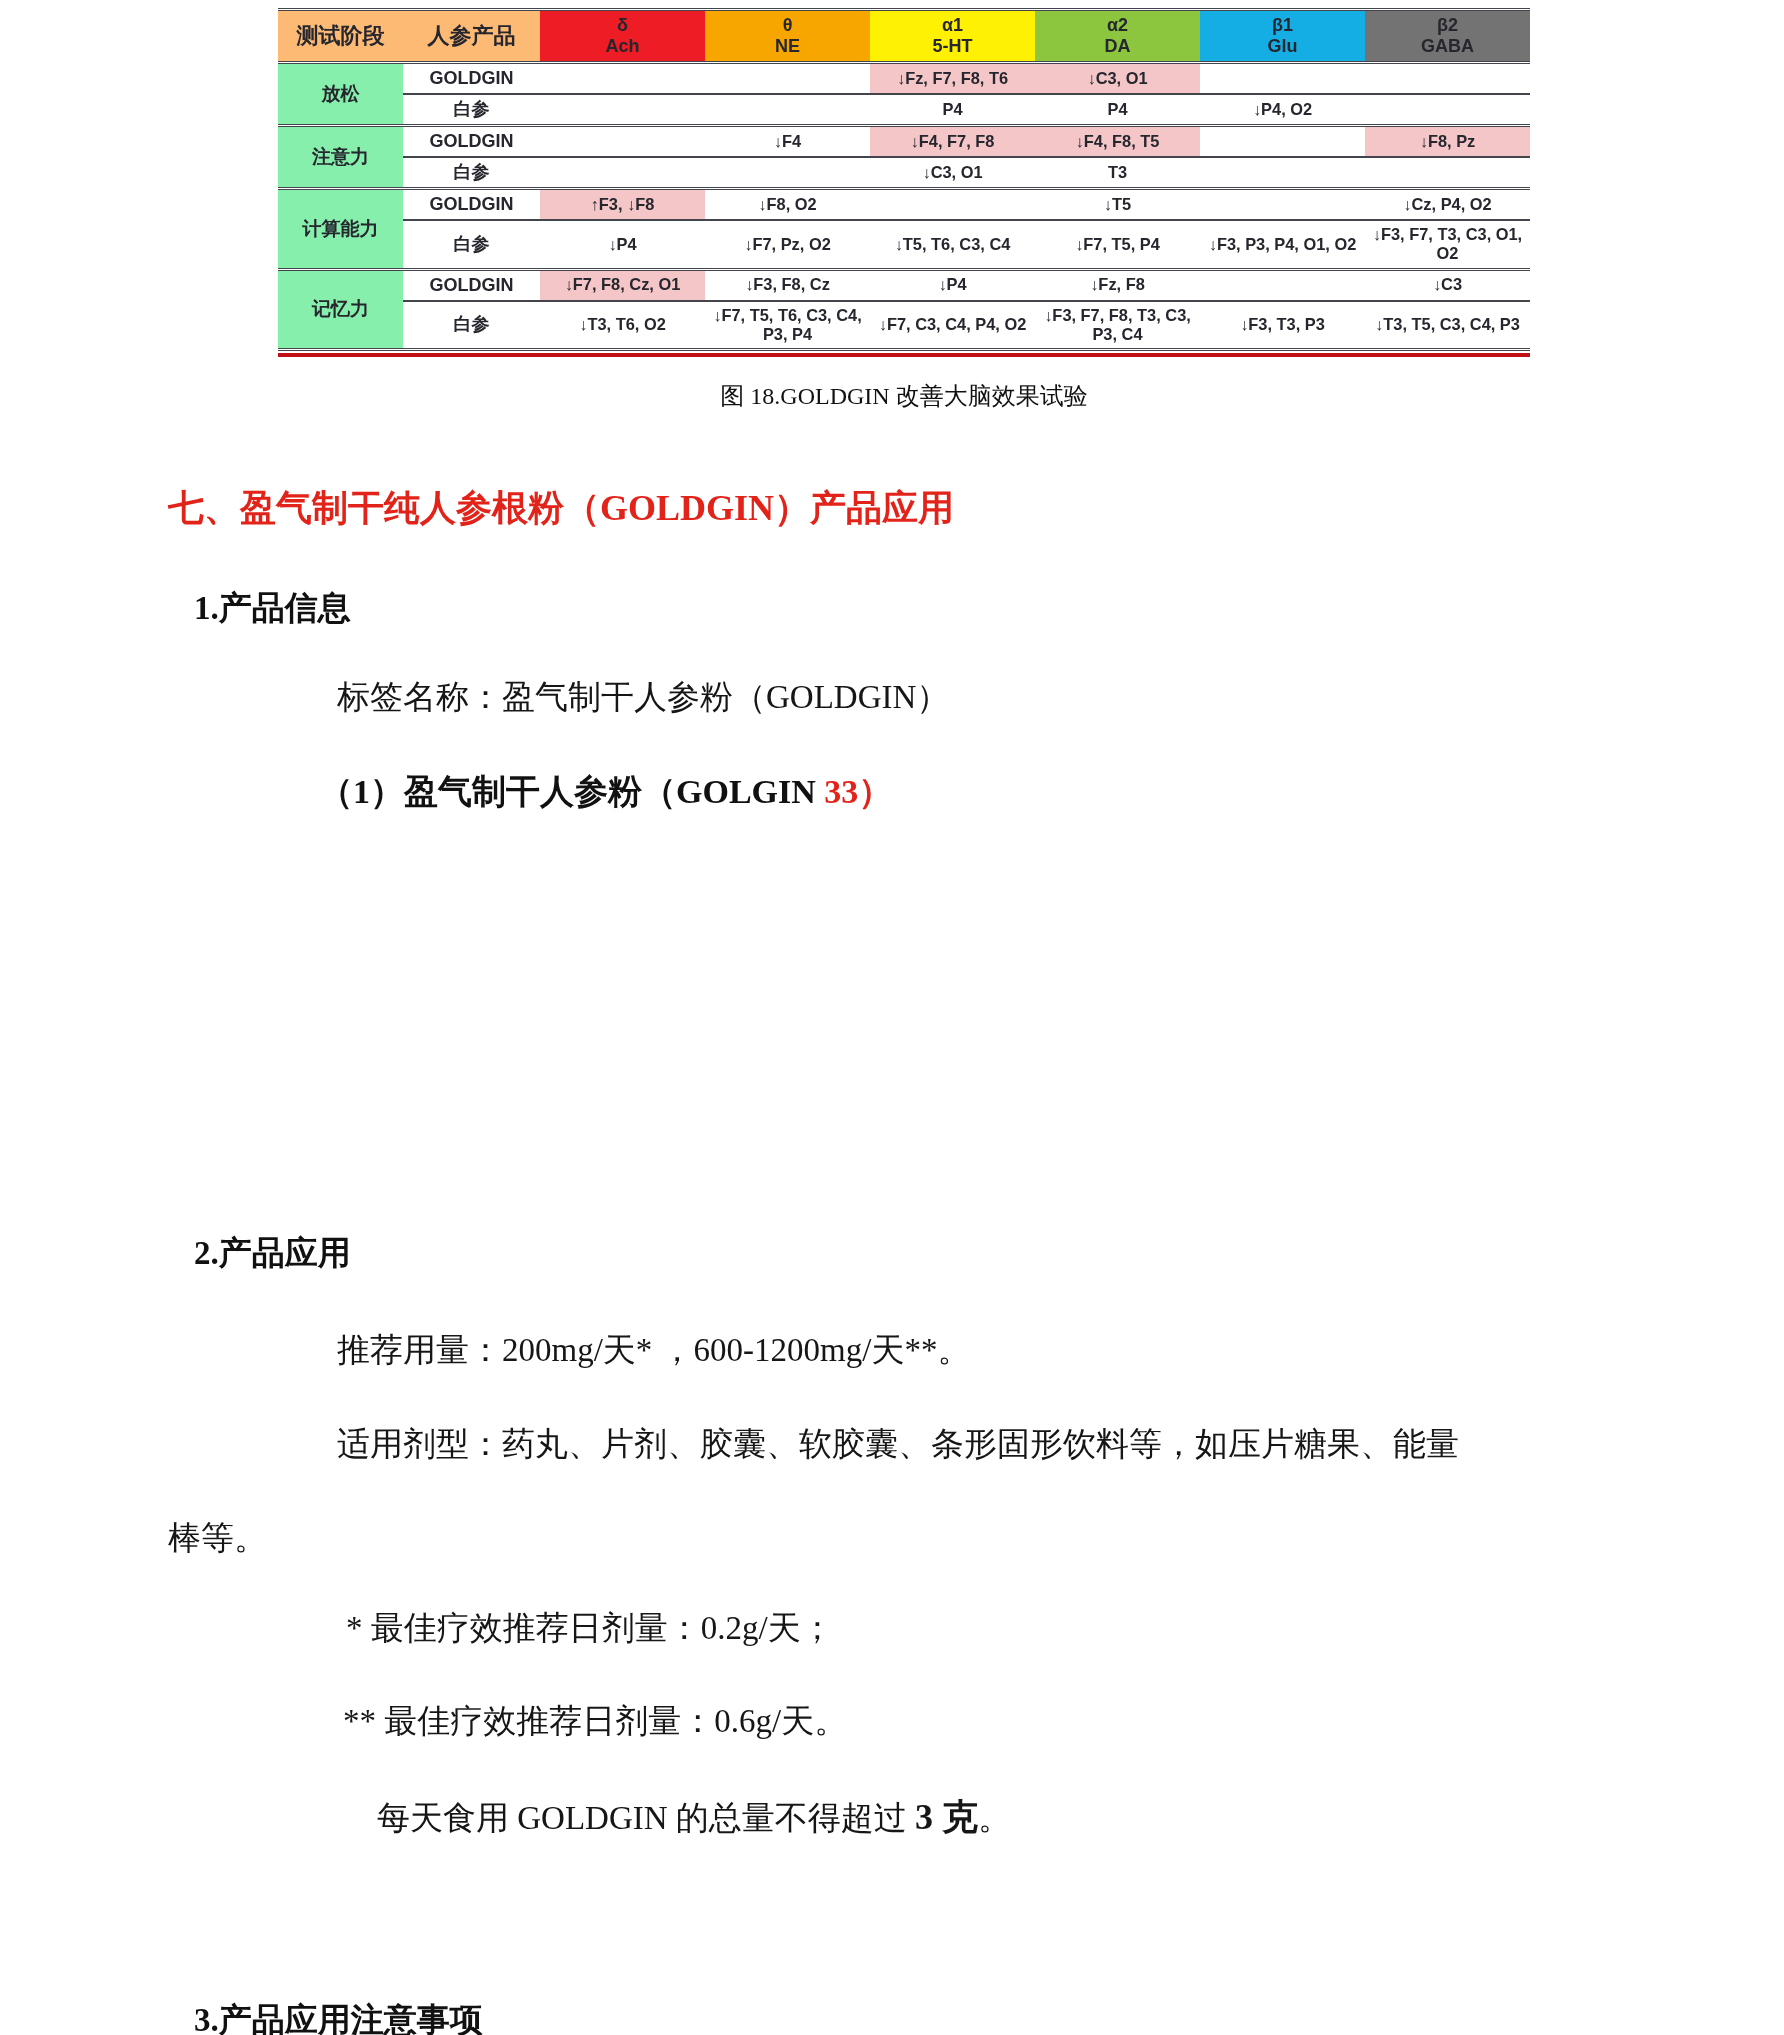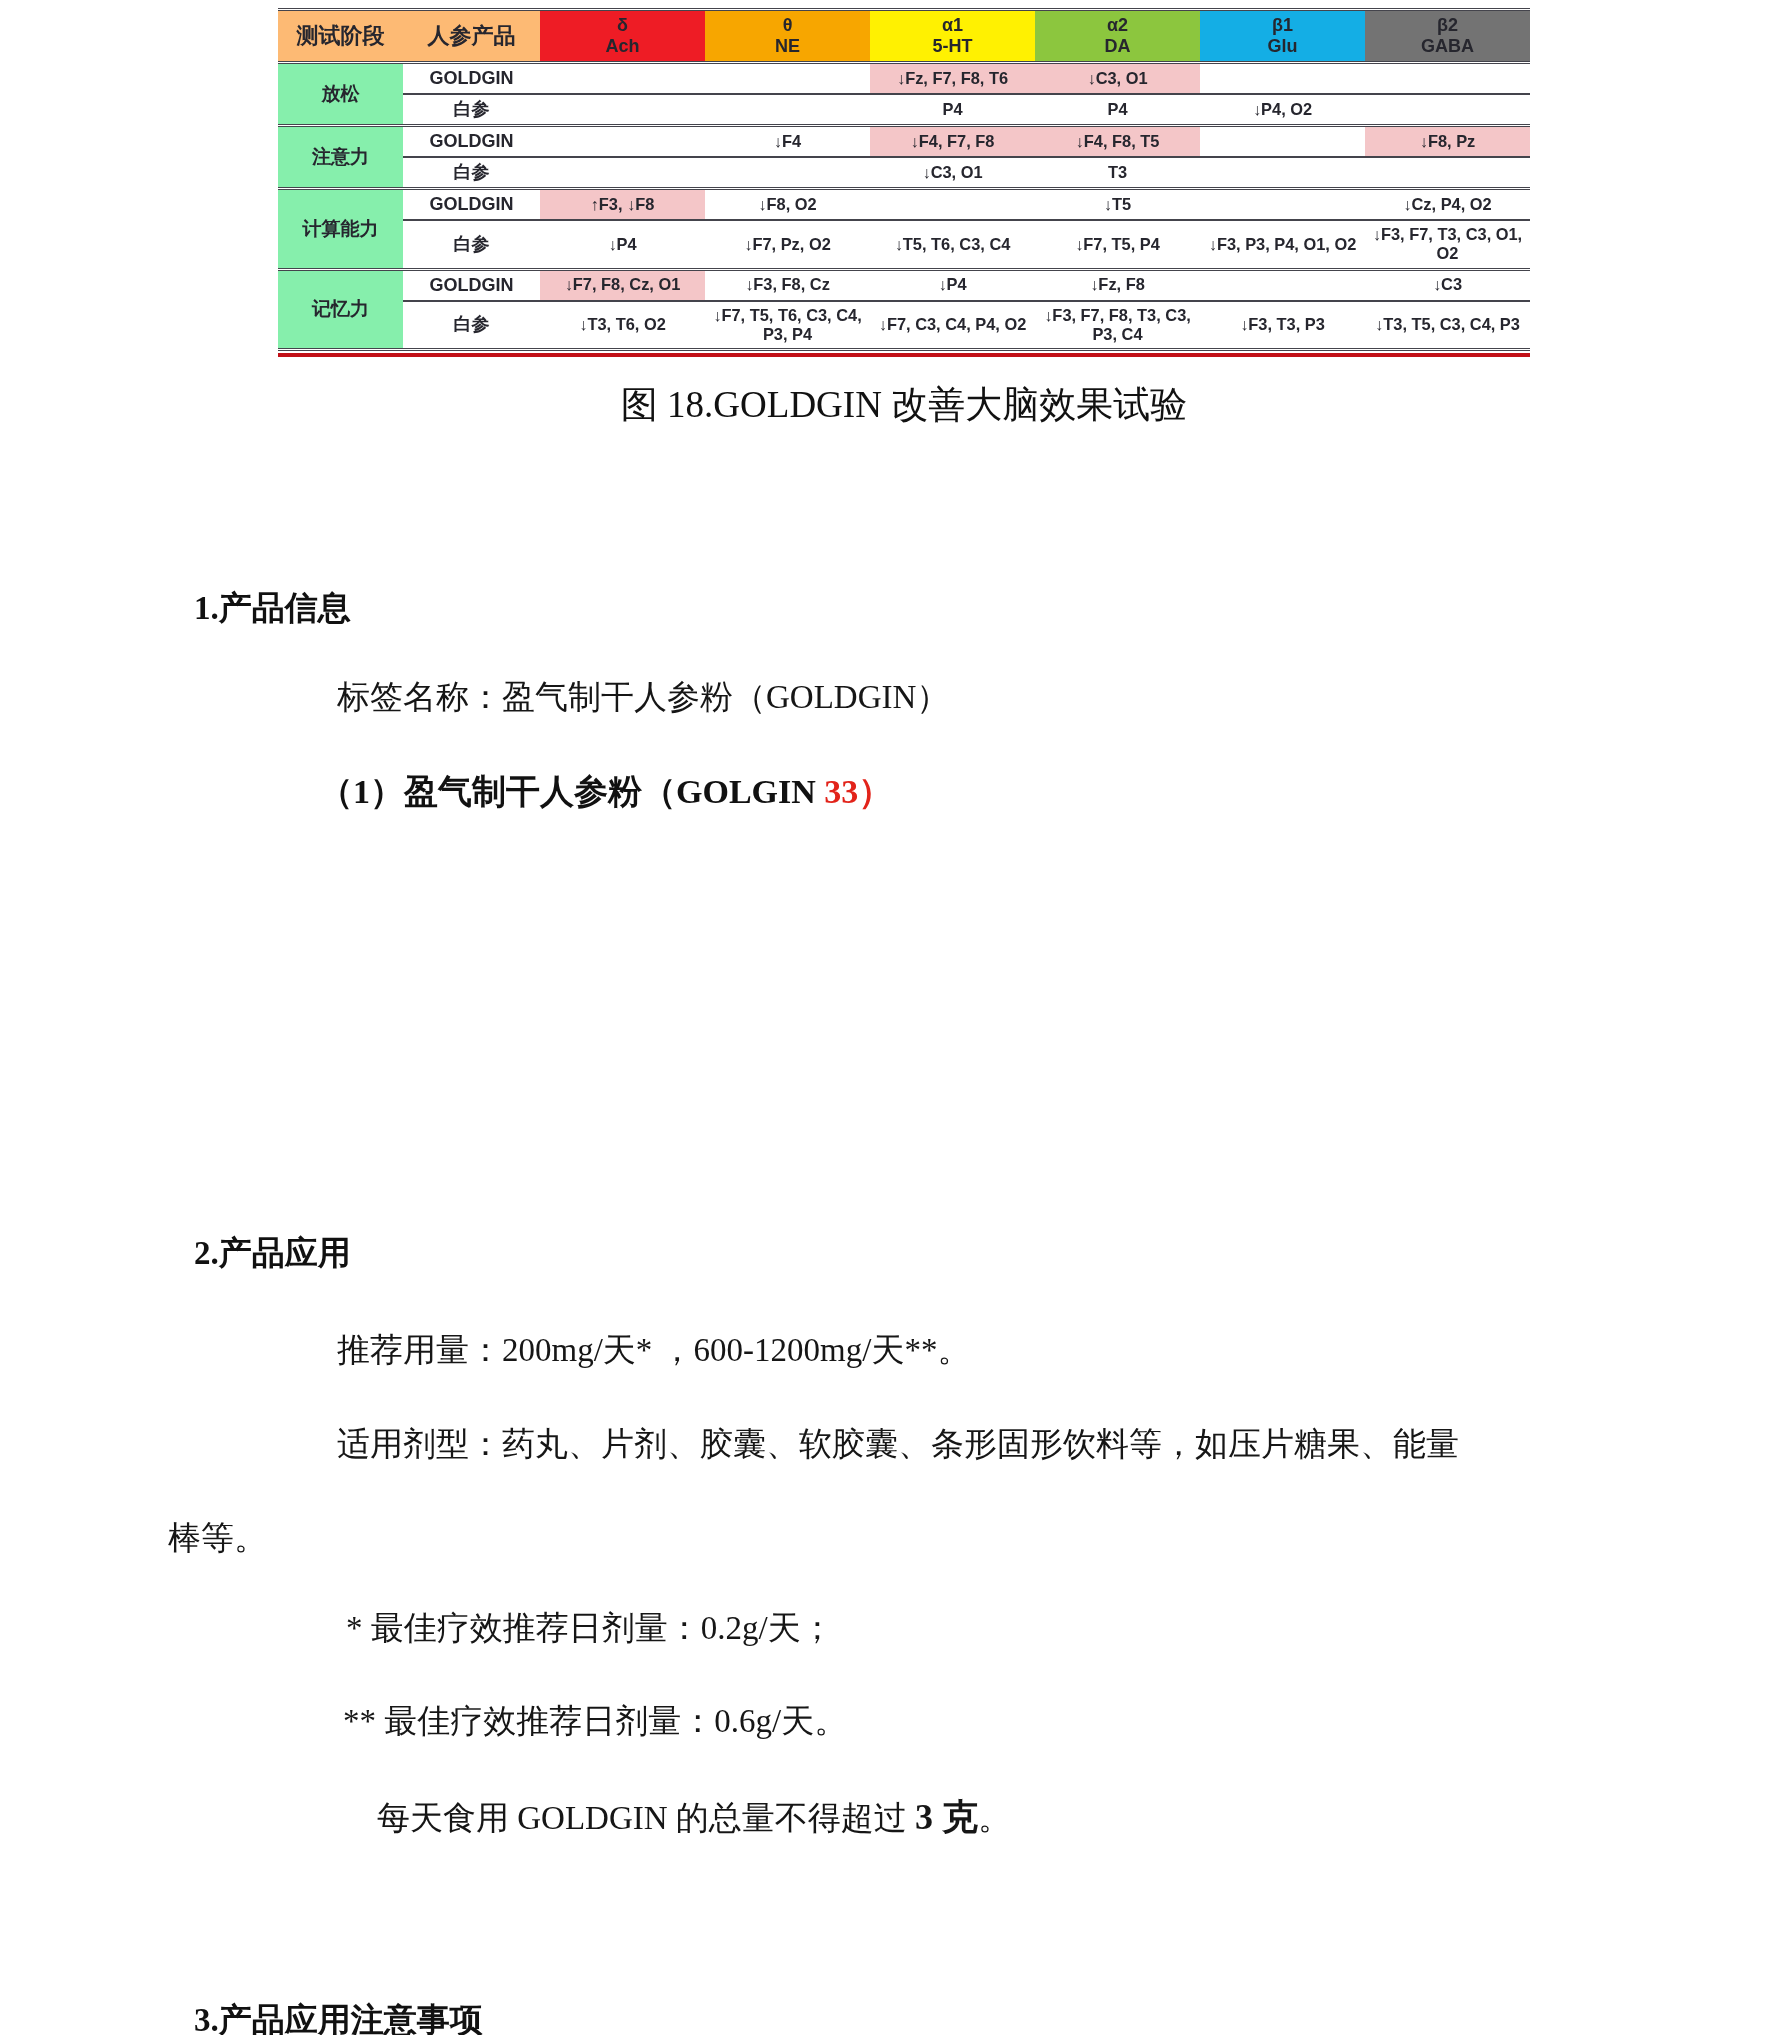--- a/index.html
+++ b/index.html
@@ -38,21 +38,21 @@
   tbody tr.group-second td { border-top:2.3px solid #44444c; }
   tbody tr:last-child { border-bottom:3.9px double #44444c; }
   td.stage-cell   { font-size:19px; background:#86efac; }
   td.product-cell { font-size:18px; background:#fff; }
   td.eeg-cell     { font-size:16.4px; background:#fff; }
   td.pink         { background:var(--pink,#f4c6c8); }
   .table-redline  { height:3.1px; margin-top:2.3px; background:#c21018; }
 
   .table-caption {
     margin-top:23.5px; text-align:center;
-    font-size:37px; font-weight:400; color:#111;
+    font-size:24px; font-weight:400; color:#111;
     font-family:"Liberation Serif","DejaVu Serif",serif;
   }
 
   
   .abs { position:absolute; white-space:nowrap; }
   .doc-heading { font-size:36px; font-weight:700; color:var(--accent-red,#e2231a); }
   .doc-sub     { font-size:33px; font-weight:700; color:#111;margin-left:26px; }
   .doc-body    { font-size:33px; font-weight:400; color:#161616; }
   .doc-item    { font-size:34px; font-weight:700; color:#111; }
   .red         { color:var(--accent-red,#e2231a); }
@@ -181,20 +181,21 @@
             <td class="eeg-cell">↓F3, F7, F8, T3, C3, P3, C4</td>
             <td class="eeg-cell">↓F3, T3, P3</td>
             <td class="eeg-cell">↓T3, T5, C3, C4, P3</td>
           </tr>
         </tbody>
     </table>
     <div class="table-redline" style="background: rgb(194, 16, 24);"></div>
     <div class="table-caption">图 18.GOLDGIN 改善大脑效果试验</div>
   </div>
 
+  <div class="abs doc-heading" style="left:168px; top:484px;">七、盈气制干纯人参根粉（GOLDGIN）产品应用</div>
 
   <div class="abs doc-sub" style="left:168px; top:586px;">1.产品信息</div>
 
   <div class="abs doc-body" style="left:337px; top:675px;">标签名称：盈气制干人参粉（GOLDGIN）</div>
 
   <div class="abs doc-item" style="left:319px; top:769px;"><span>（1）盈气制干人参粉（GOLGIN </span><span class="red">33）</span></div>
 
 
 
 

